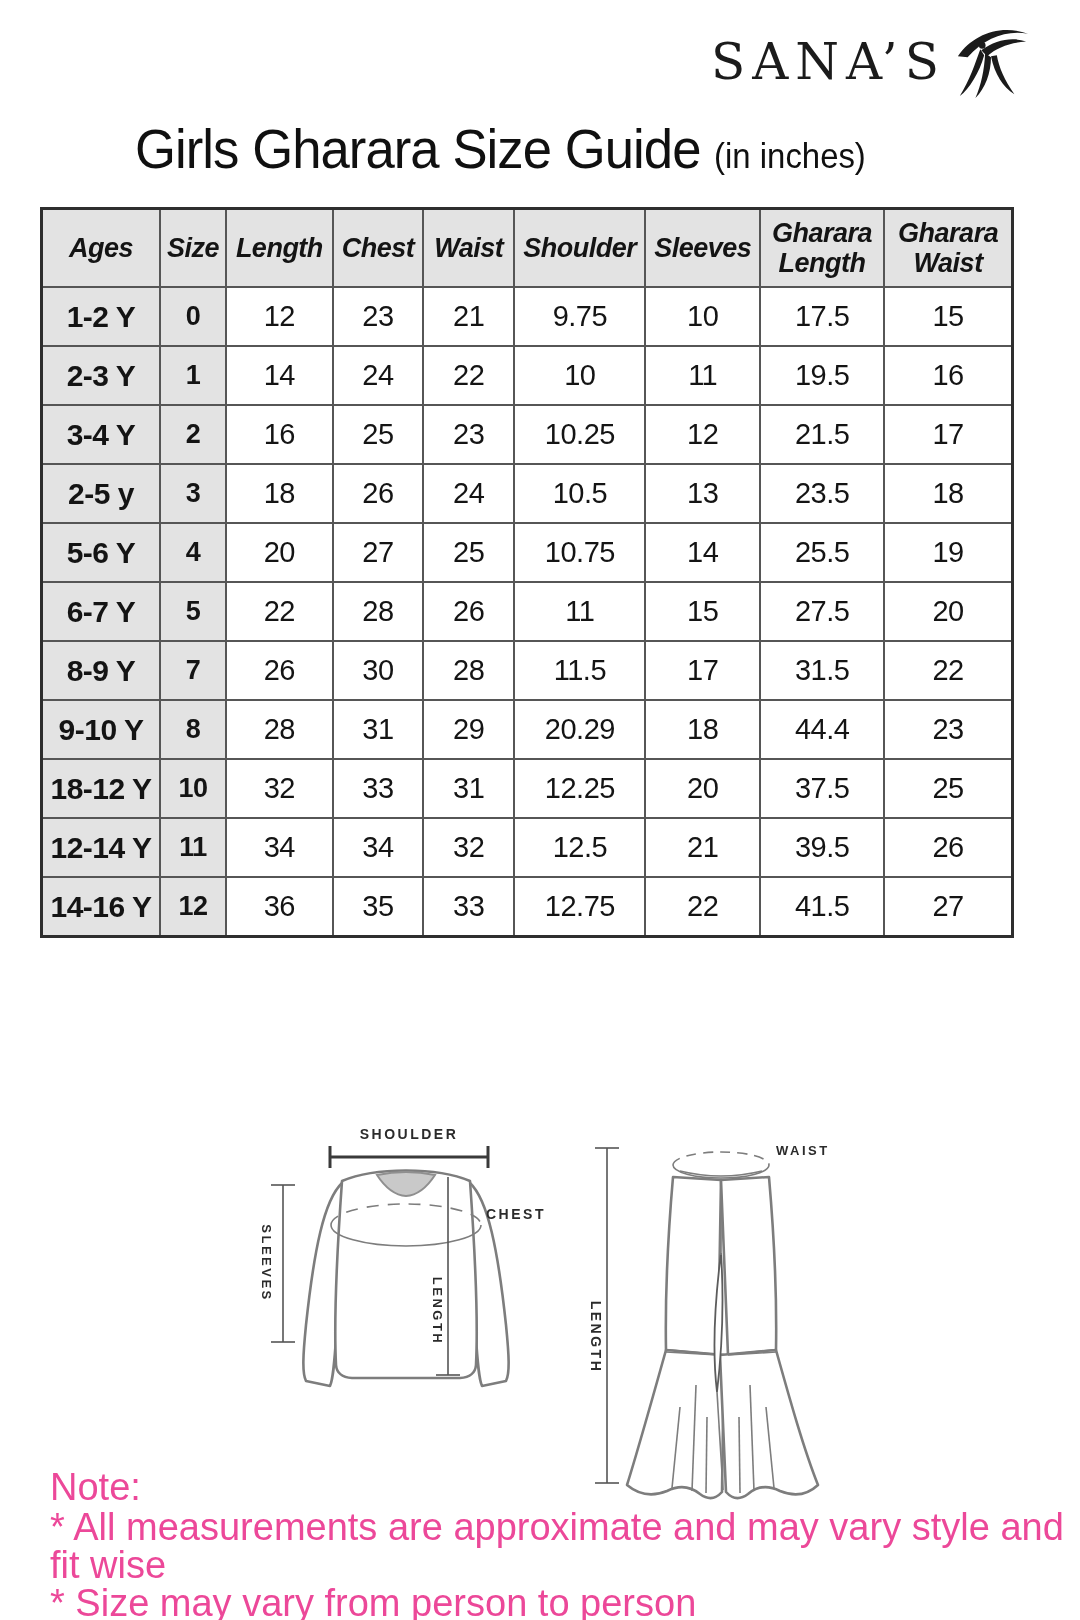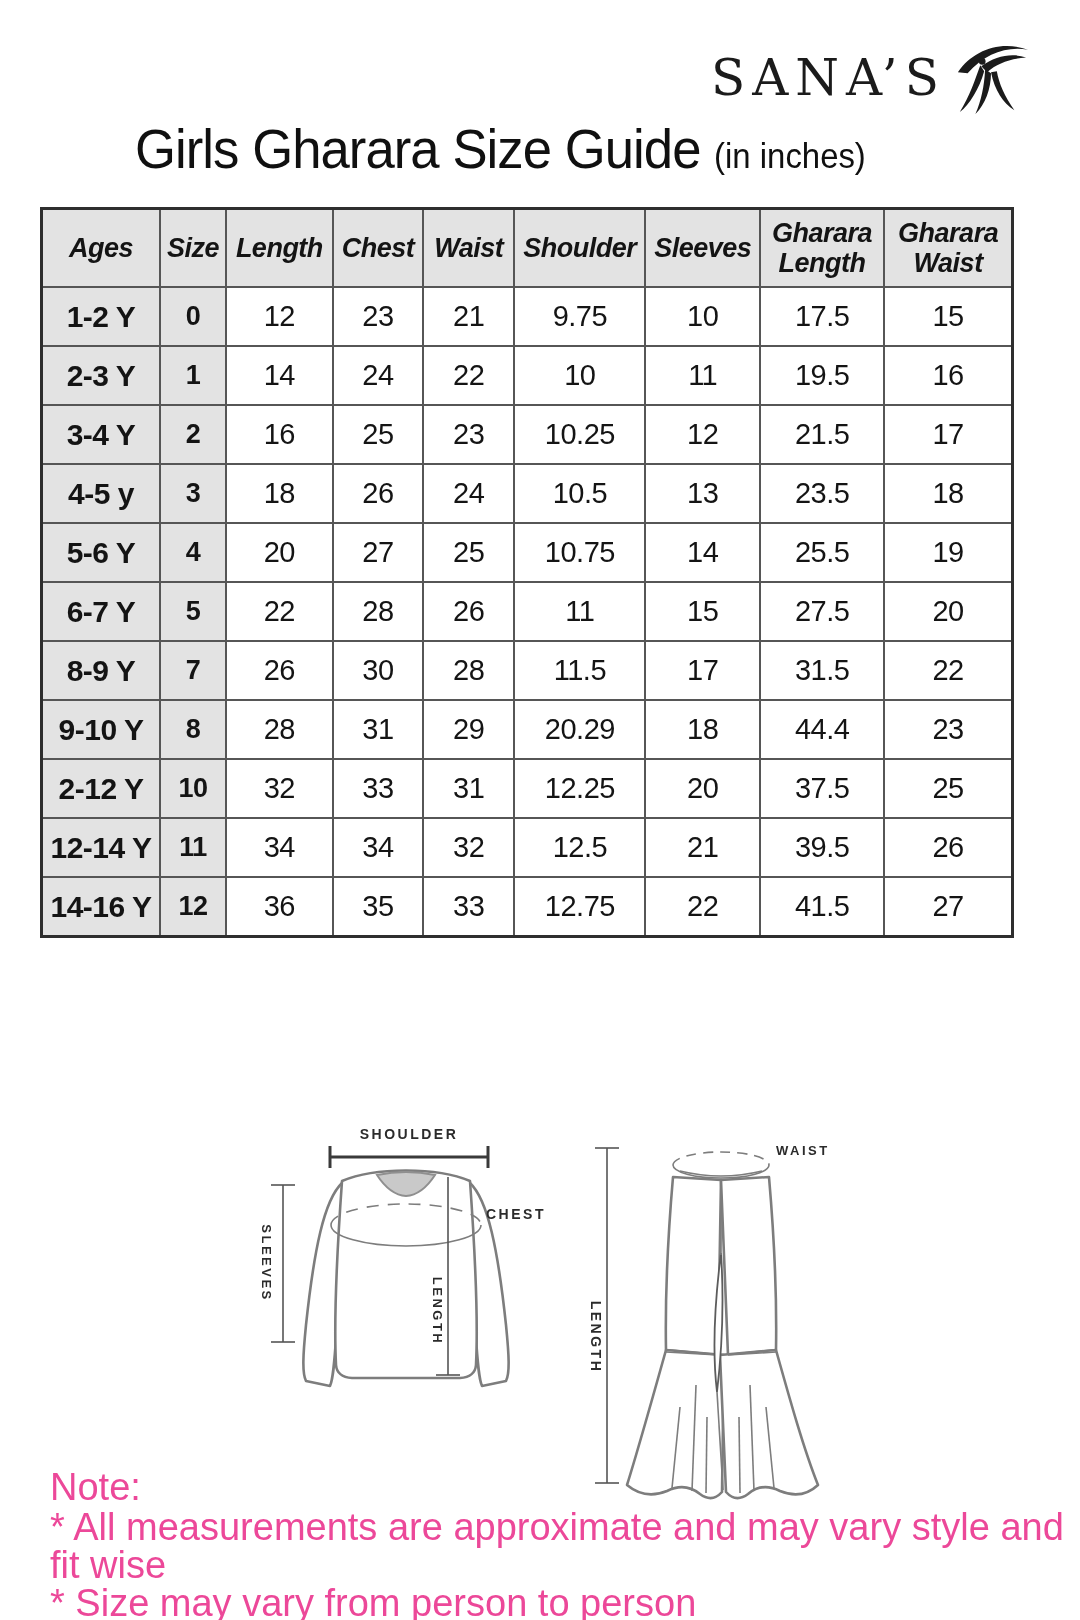--- a/index.html
+++ b/index.html
@@ -10,21 +10,21 @@
     --sketch:#7d7d7d;
     --measure:#3a3a3a;
   }
   html,body{margin:0;padding:0;background:#ffffff;}
   .page{
     position:relative;width:1080px;height:1620px;background:#ffffff;overflow:hidden;
     font-family:"Liberation Sans", sans-serif;color:var(--ink);
   }
 
   
-  .logo{position:absolute;top:40px;right:50px;display:flex;align-items:center;gap:6px;}
+  .logo{position:absolute;top:24px;right:50px;display:flex;align-items:center;gap:6px;}
   .logo-text{
     font-family:"DejaVu Serif","Liberation Serif",serif;
     font-size:50px;letter-spacing:7px;color:#1b1b1b;font-weight:500;
   }
   .logo-mark{width:78px;height:76px;}
 
   
   .title-wrap{position:absolute;left:135px;top:116px;white-space:nowrap;
     transform:scaleX(0.94);transform-origin:left center;}
   .title-main{font-size:56px;font-weight:400;letter-spacing:-1px;color:#101010;}
@@ -139,21 +139,21 @@
           <td class="c-size">2</td>
           <td class="c-num">16</td>
           <td class="c-num">25</td>
           <td class="c-num">23</td>
           <td class="c-num">10.25</td>
           <td class="c-num">12</td>
           <td class="c-num">21.5</td>
           <td class="c-num">17</td>
         </tr>
         <tr>
-          <td class="c-age">4-5 y</td>
+          <td class="c-age">2-5 y</td>
           <td class="c-size">3</td>
           <td class="c-num">18</td>
           <td class="c-num">26</td>
           <td class="c-num">24</td>
           <td class="c-num">10.5</td>
           <td class="c-num">13</td>
           <td class="c-num">23.5</td>
           <td class="c-num">18</td>
         </tr>
         <tr>
@@ -194,21 +194,21 @@
           <td class="c-size">8</td>
           <td class="c-num">28</td>
           <td class="c-num">31</td>
           <td class="c-num">29</td>
           <td class="c-num">20.29</td>
           <td class="c-num">18</td>
           <td class="c-num">44.4</td>
           <td class="c-num">23</td>
         </tr>
         <tr>
-          <td class="c-age">2-12 Y</td>
+          <td class="c-age">18-12 Y</td>
           <td class="c-size">10</td>
           <td class="c-num">32</td>
           <td class="c-num">33</td>
           <td class="c-num">31</td>
           <td class="c-num">12.25</td>
           <td class="c-num">20</td>
           <td class="c-num">37.5</td>
           <td class="c-num">25</td>
         </tr>
         <tr>

